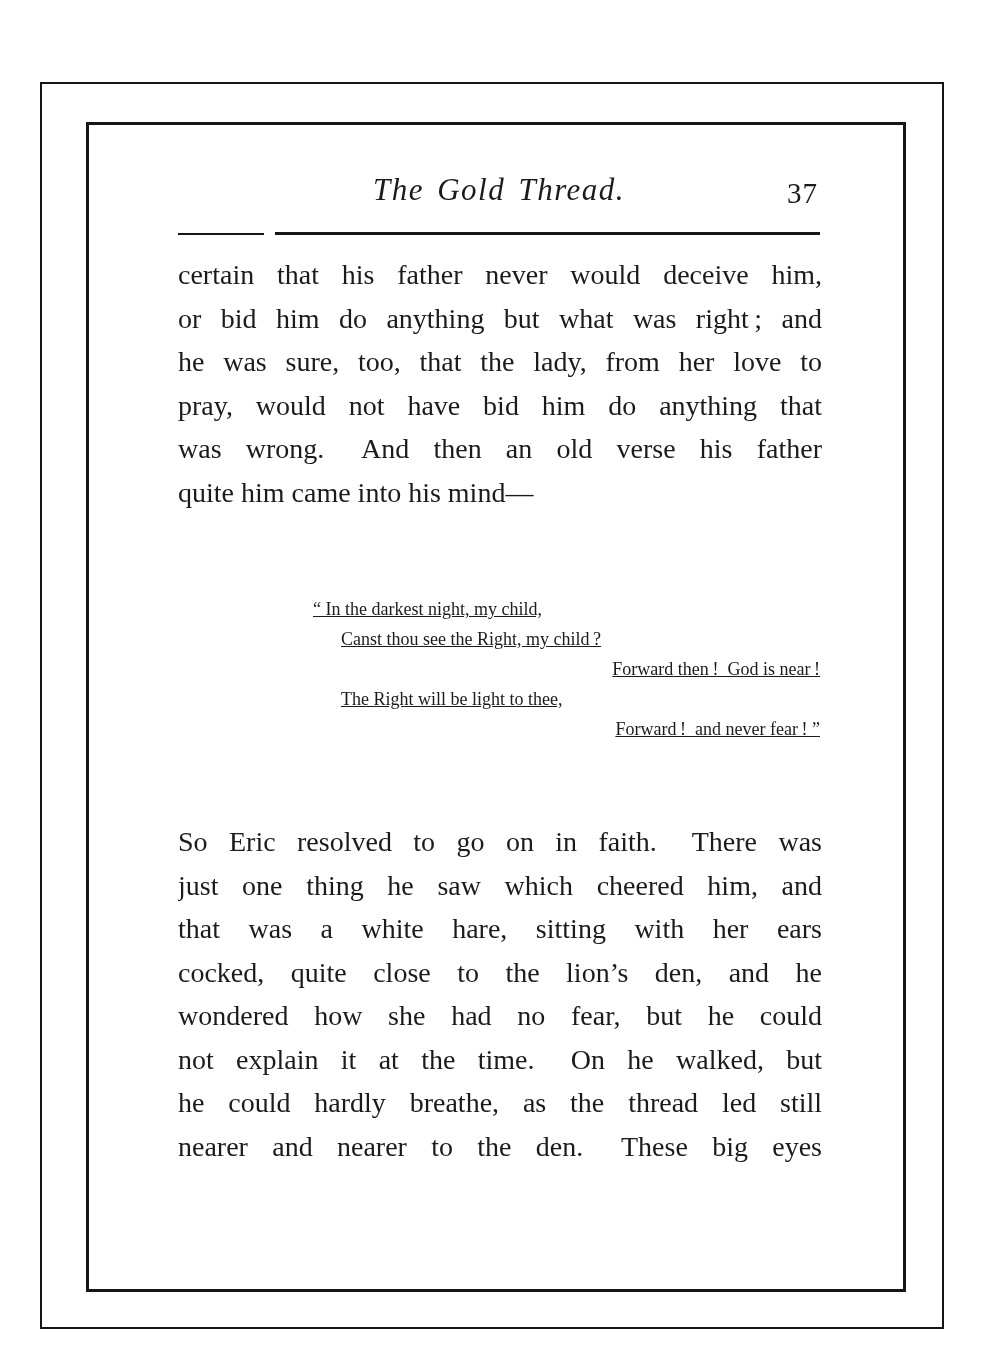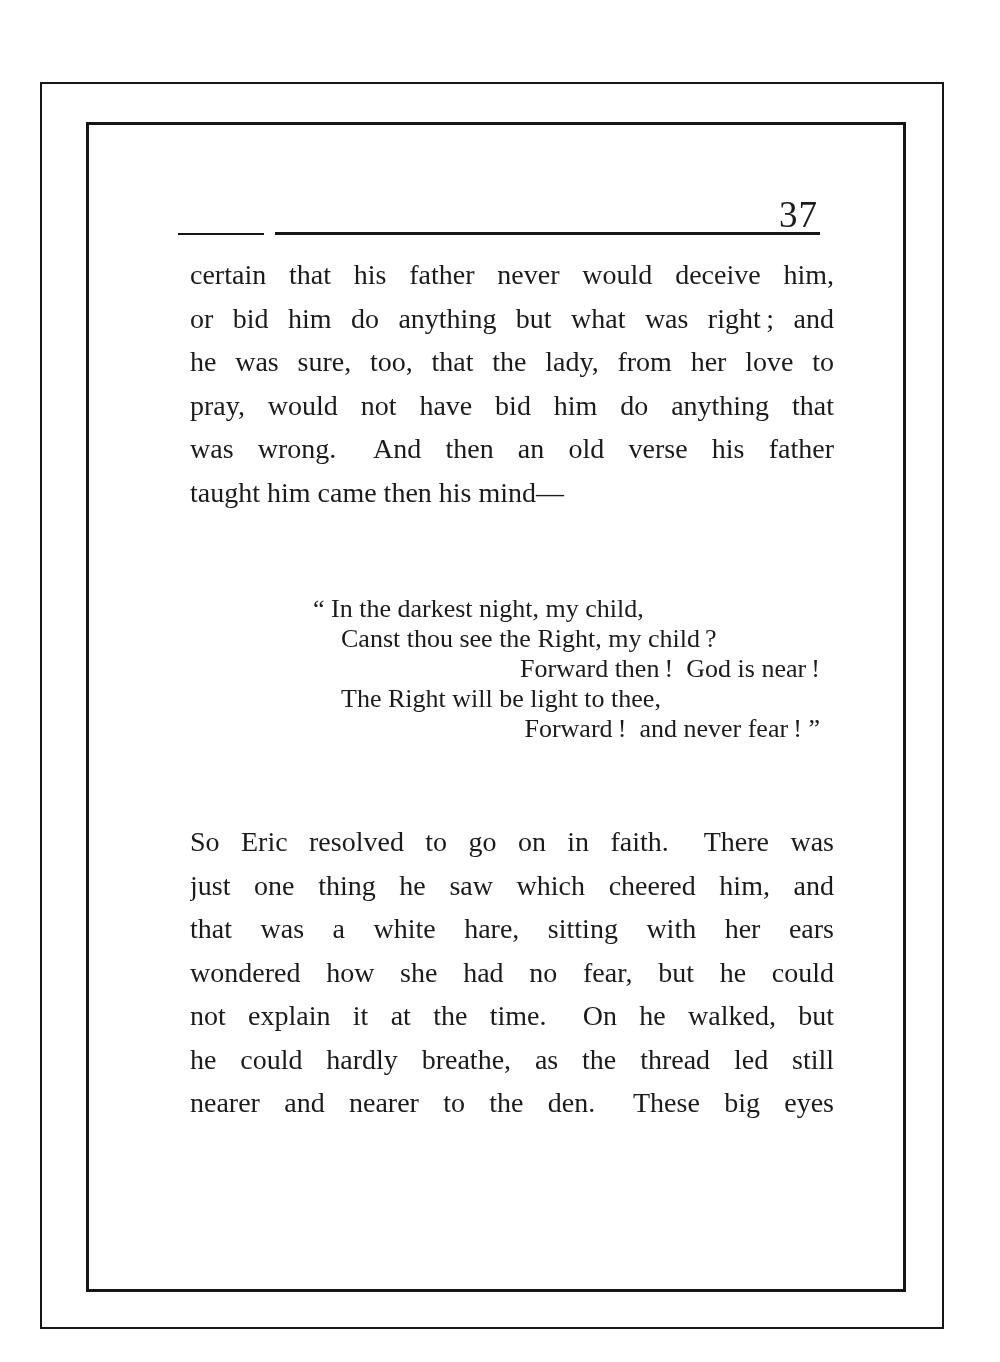--- a/index.html
+++ b/index.html
@@ -34,38 +34,37 @@
     position: absolute;
     left: 0; right: 0; top: 0;
     text-align: center;
     font-style: italic;
     font-size: 31px;
     letter-spacing: 1.5px;
     word-spacing: 4px;
   }
   .pageno {
     position: absolute;
-    right: 2px; top: 21px;
-    font-size: 37px;
+    right: 2px; top: 5px;
+    font-size: 29px;
     letter-spacing: 1px;
   }
   .rule {
     position: absolute;
     left: 178px; top: 232px;
     width: 642px; height: 3px;
     display: flex; gap: 11px;
     align-items: flex-start;
   }
   .rule .seg-a { width: 86px; height: 2px; margin-top: 1px; background: #161616; }
   .rule .seg-b { flex: 1; height: 3px; background: #161616; }
   .para {
     position: absolute;
     left: 178px;
     width: 644px;
-    margin-left: 12px;
   }
   .p1 { top: 253px; }
   .p2 { top: 820px; font-family: Liberation Serif, serif; }
   .line {
     height: 43.5px;
     line-height: 43.5px;
     font-size: 28px;
     overflow: hidden;
     white-space: normal;
   }
@@ -74,62 +73,65 @@
     text-align-last: justify;
   }
   .verse {
     position: absolute;
     left: 178px; top: 594px;
     width: 642px;
   }
   .vline {
     height: 30px;
     line-height: 30px;
-    font-size: 26px;
+    font-size: 18px;
     white-space: pre;
+    text-decoration: underline;
   }
   .ind0 { padding-left: 135px; }
   .ind1 { padding-left: 163px; }
   .ind2 { padding-left: 210px; text-align: right; }
 </style>
 </head>
 <body>
 
 <div class="page">
   <div class="outer-frame"></div>
   <div class="inner-frame"></div>
 
   <div class="header">
+    <div class="title">The Gold Thread.</div>
     <div class="pageno">37</div>
   </div>
 
   <div class="rule">
     <span class="seg-a"></span>
     <span class="seg-b"></span>
   </div>
 
   <div class="para p1">
     <div class="line j">certain that his father never would deceive him,</div>
     <div class="line j">or bid him do anything but what was right ; and</div>
     <div class="line j">he was sure, too, that the lady, from her love to</div>
     <div class="line j">pray, would not have bid him do anything that</div>
     <div class="line j">was wrong.  And then an old verse his father</div>
-    <div class="line">taught him came then his mind—</div>
+    <div class="line">quite him came into his mind—</div>
   </div>
 
   <div class="verse">
     <div class="vline ind0">“ In the darkest night, my child,</div>
     <div class="vline ind1">Canst thou see the Right, my child ?</div>
     <div class="vline ind2">Forward then ! God is near !</div>
     <div class="vline ind1">The Right will be light to thee,</div>
     <div class="vline ind2">Forward ! and never fear ! ”</div>
   </div>
 
   <div class="para p2">
     <div class="line j">So Eric resolved to go on in faith.  There was</div>
     <div class="line j">just one thing he saw which cheered him, and</div>
     <div class="line j">that was a white hare, sitting with her ears</div>
+    <div class="line j">cocked, quite close to the lion’s den, and he</div>
     <div class="line j">wondered how she had no fear, but he could</div>
     <div class="line j">not explain it at the time.  On he walked, but</div>
     <div class="line j">he could hardly breathe, as the thread led still</div>
     <div class="line j">nearer and nearer to the den.  These big eyes</div>
   </div>
 </div>
 
 </body></html>

